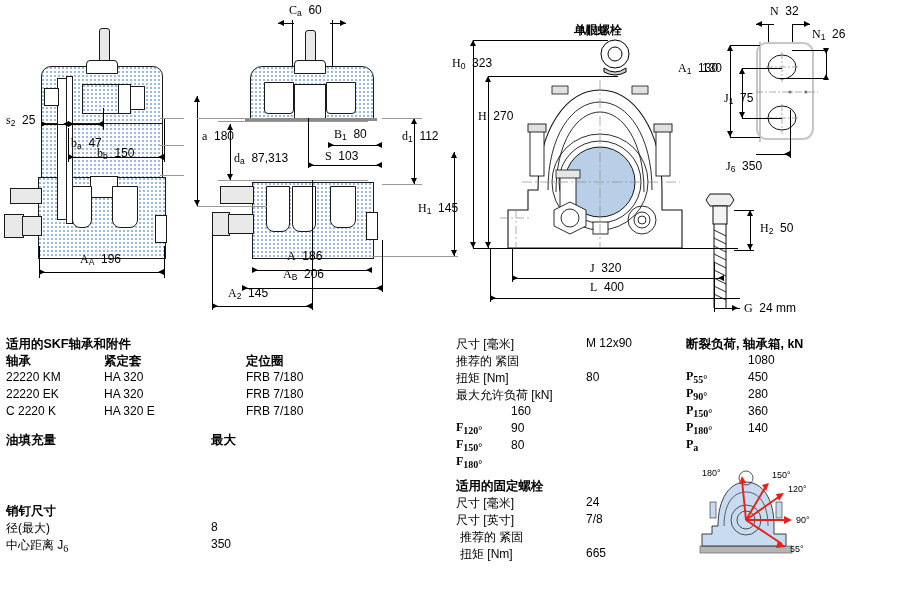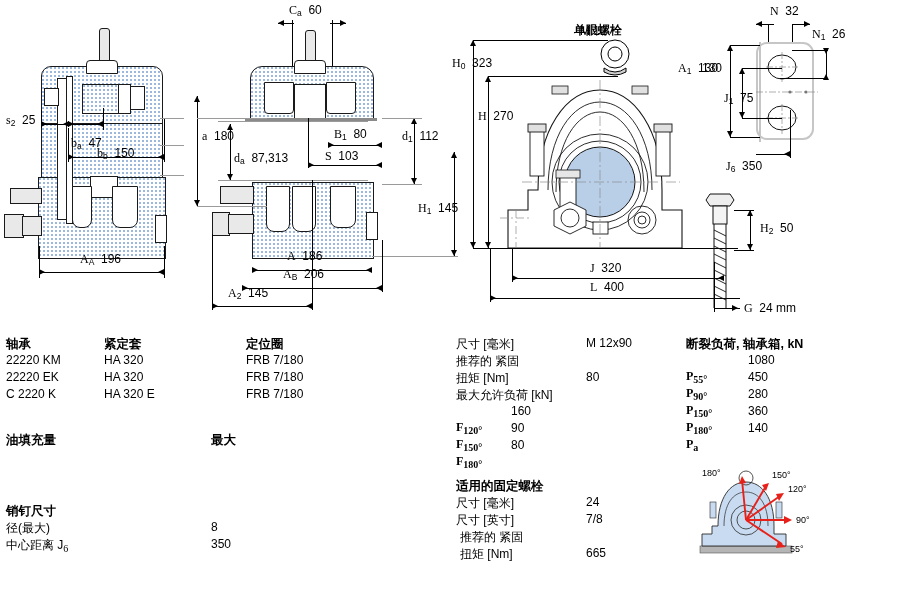--- a/index.html
+++ b/index.html
@@ -400,20 +400,23 @@
   <div class="lbl abs" style="left:44px;top:302px;">
     <span class="serif">G</span>&nbsp; <span>24 mm</span>
   </div>
   <div class="hline" style="left:14px;top:308px;width:26px;"></div>
   <div class="arrowR" style="left:32px;top:305px;"></div>
   <div class="vline" style="left:14px;top:262px;height:50px;"></div>
 </div>
 
 <div class="tbl" style="left:6px;top:336px;width:330px;">
   <div class="row hdr">
+    <span class="c0">适用的SKF轴承和附件</span>
+  </div>
+  <div class="row hdr">
     <span class="c0">轴承</span>
     <span class="c1" style="left:98px;">紧定套</span>
     <span class="c2" style="left:240px;">定位圈</span>
   </div>
   <div class="row">
     <span class="c0">22220 KM</span>
     <span class="c1" style="left:98px;">HA 320</span>
     <span class="c2" style="left:240px;">FRB 7/180</span>
   </div>
   <div class="row">

